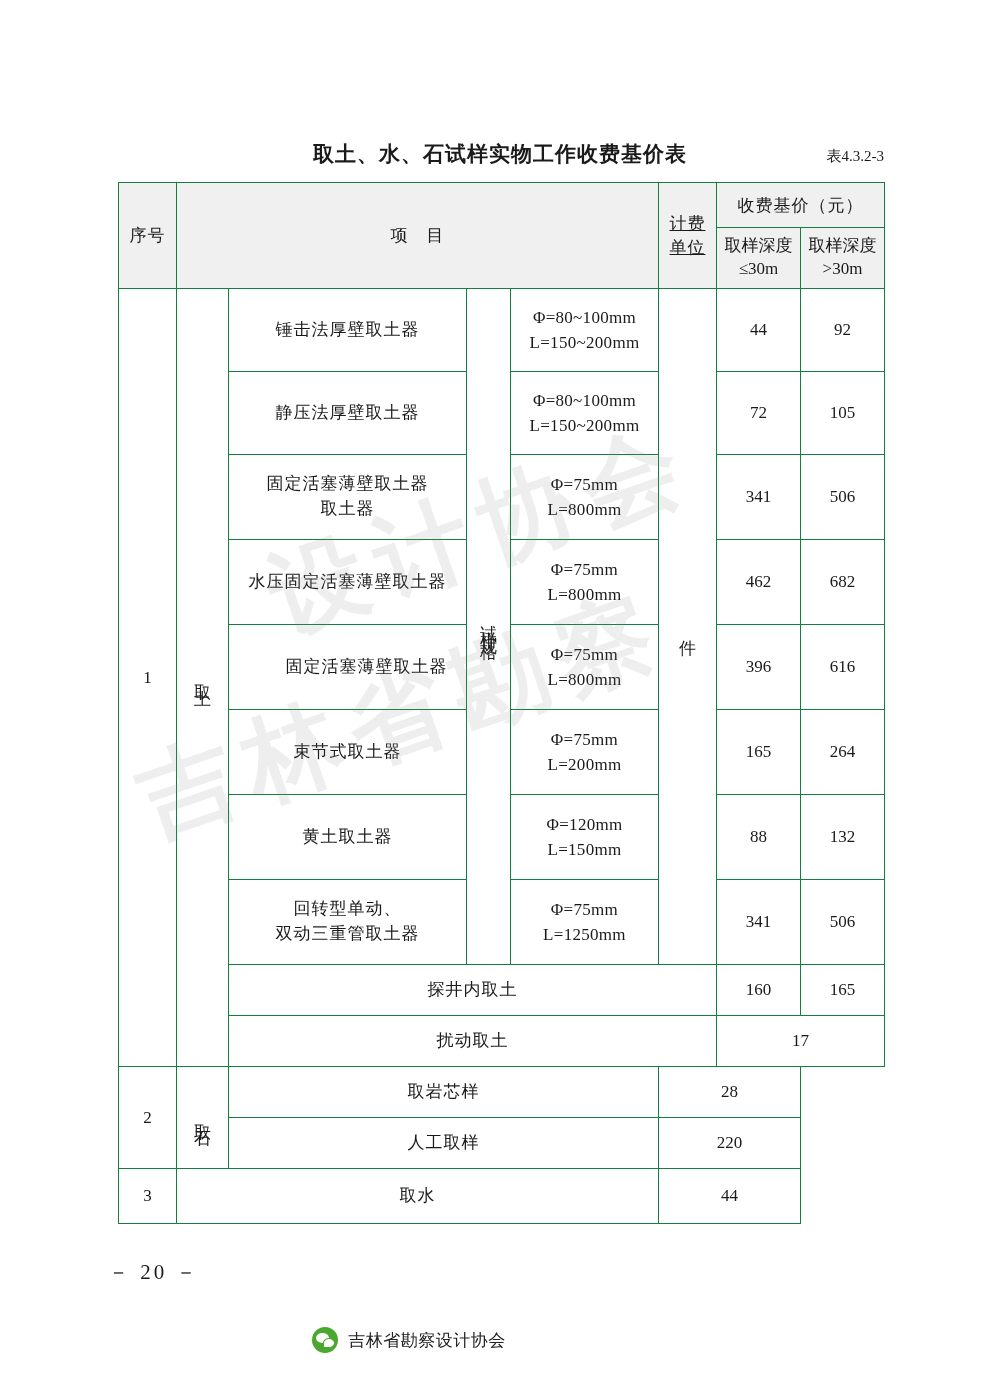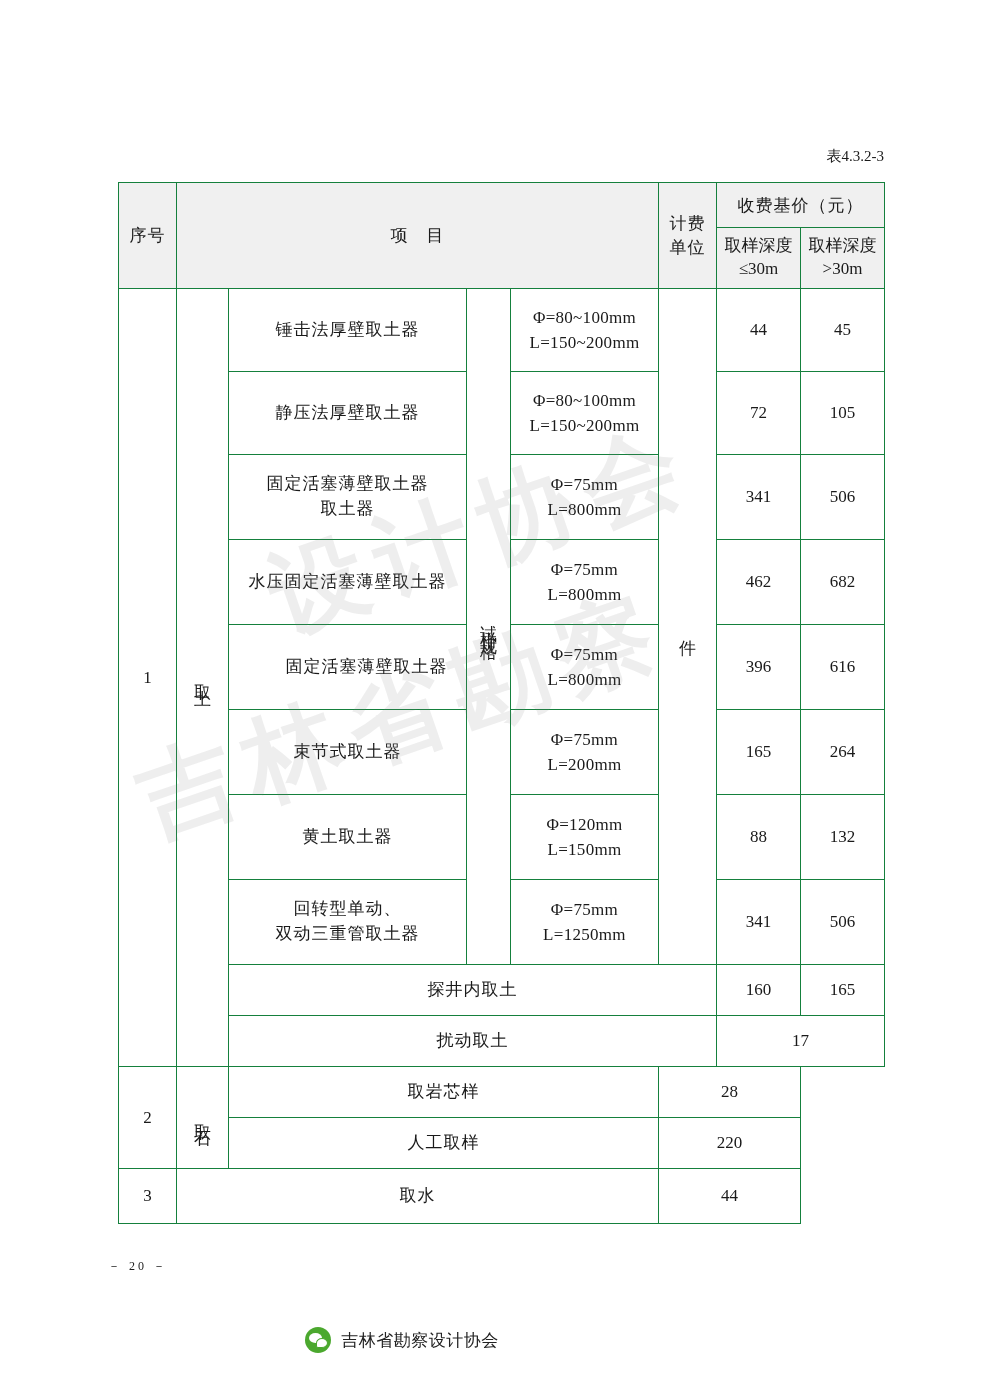--- a/index.html
+++ b/index.html
@@ -121,28 +121,28 @@
   .c-vert { width: 44px; }
   .c-spec { width: 148px; }
   .c-unit { width: 58px; }
   .c-p1 { width: 84px; }
   .c-p2 { width: 84px; }
   
   .pagenum {
     position: absolute;
     left: 108px;
     top: 1258px;
-    font-size: 12px;
+    font-size: 21px;
     letter-spacing: 3px;
     color: #1a1a1a;
   }
   
   .acct {
     position: absolute;
-    left: 0;
+    left: 7px;
     top: 1320px;
     width: 804px;
     height: 40px;
     display: flex;
     align-items: center;
     justify-content: center;
     gap: 10px;
   }
   .acct-logo {
     width: 26px;
@@ -180,40 +180,41 @@
 <body>
 
 <div class="page">
 
   <div class="watermark">
     <div class="wm-l1">设计协会</div>
     <div class="wm-l2">吉林省勘察</div>
   </div>
 
   <div class="title-row">
+    <div class="doc-title">取土、水、石试样实物工作收费基价表</div>
     <div class="table-num">表4.3.2-3</div>
   </div>
 
   <table class="main">
     <colgroup>
       <col class="c-seq">
         <col class="c-cat">
         <col class="c-item">
         <col class="c-vert">
         <col class="c-spec">
       <col class="c-unit">
         <col class="c-p1">
         <col class="c-p2">
     </colgroup>
     <tbody>
 
       <tr>
         <td class="hdr" rowspan="2" style="height:66px;">序号</td>
         <td class="hdr" rowspan="2" colspan="4">项　目</td>
-        <td class="hdr two-line" rowspan="2" style="white-space:pre-line;line-height:1.4;">计费
+        <td class="hdr two-line" rowspan="2" style="white-space:pre-line;line-height:1.4;text-decoration:underline;">计费
 单位</td>
         <td class="hdr" colspan="2" style="height:44px;">收费基价（元）</td>
       </tr>
       <tr>
         <td class="hdr-sub" style="height:60px;">
           <div>取样深度</div>
           <div>≤30m</div>
         </td>
         <td class="hdr-sub">
           <div>取样深度</div>
@@ -231,21 +232,21 @@
           <span class="vert">试样规格</span>
         </td>
         <td class="spec">
           <div>Φ=80~100mm</div>
           <div>L=150~200mm</div>
         </td>
         <td rowspan="8">
           <span class="vert">件</span>
         </td>
         <td class="price">44</td>
-        <td class="price">45</td>
+        <td class="price">92</td>
       </tr>
 
       <tr>
         <td class="item-name" style="height:82px;">静压法厚壁取土器</td>
         <td class="spec">
           <div>Φ=80~100mm</div>
           <div>L=150~200mm</div>
         </td>
         <td class="price">72</td>
         <td class="price">105</td>

